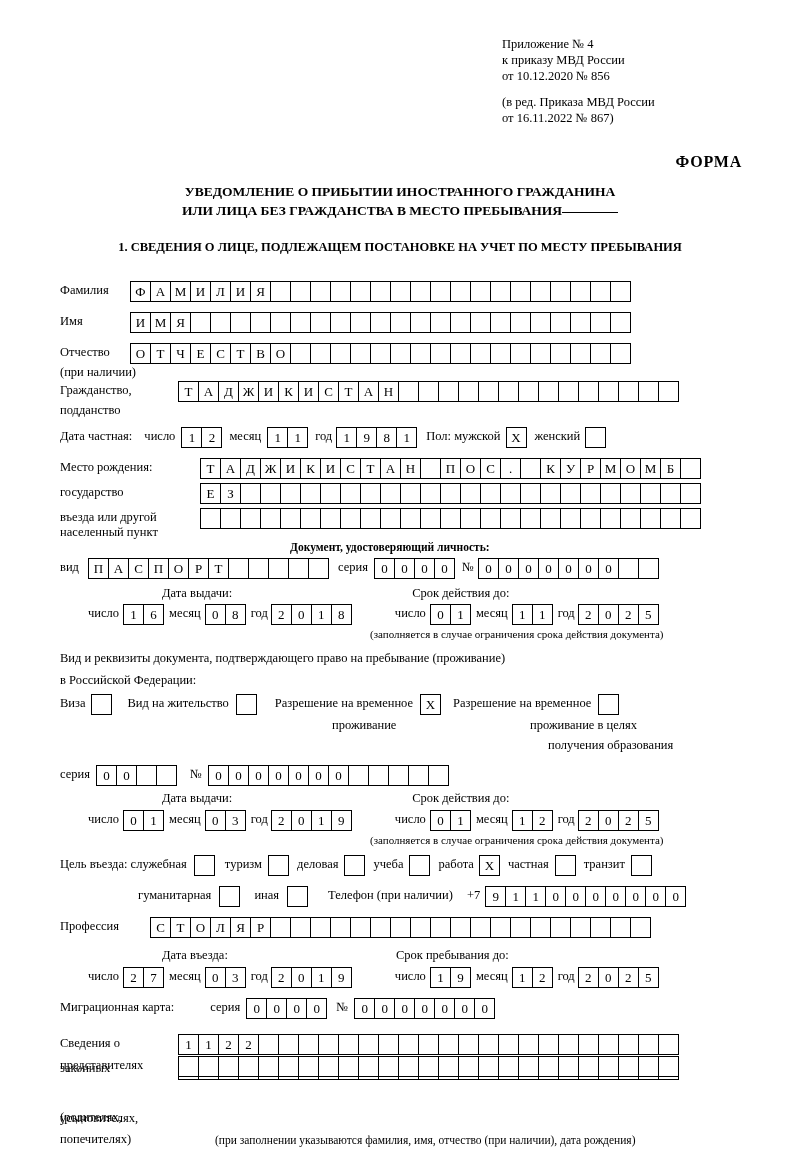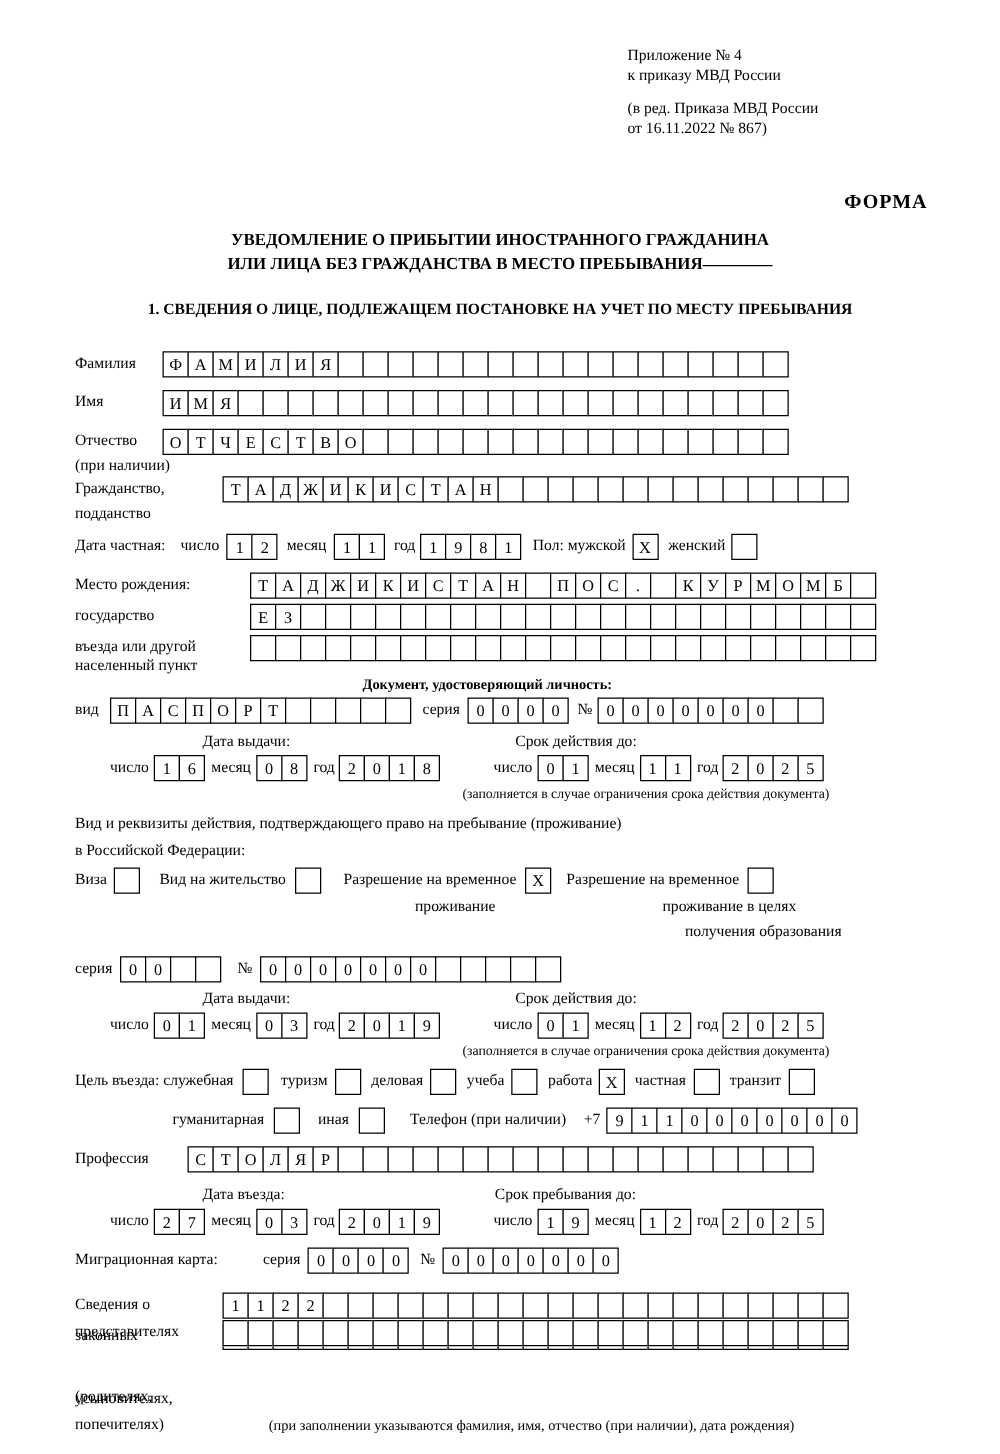--- a/index.html
+++ b/index.html
@@ -108,20 +108,21 @@
   }
 </style>
 </head>
 <body>
 
 <div class="page">
 
   <div class="hdr">
     <div>Приложение № 4</div>
     <div>к приказу МВД России</div>
+    <div>от 10.12.2020 № 856</div>
     <div class="grp2">(в ред. Приказа МВД России</div>
     <div>от 16.11.2022 № 867)</div>
   </div>
 
   <div class="forma">ФОРМА</div>
 
   <div class="title">
     <div>УВЕДОМЛЕНИЕ О ПРИБЫТИИ ИНОСТРАННОГО ГРАЖДАНИНА</div>
     <div><span>ИЛИ ЛИЦА БЕЗ ГРАЖДАНСТВА В МЕСТО ПРЕБЫВАНИЯ</span><span class="ul"></span></div>
   </div>
@@ -381,21 +382,21 @@
         </span><span style="display: inline-block; width: 6px;"></span><span>месяц</span><span style="display: inline-block; width: 4px;"></span><span class="boxes">
           <span class="bx">1</span>
           <span class="bx">1</span>
         </span><span style="display: inline-block; width: 6px;"></span><span>год</span><span style="display: inline-block; width: 3px;"></span><span class="boxes">
           <span class="bx">2</span>
           <span class="bx">0</span>
           <span class="bx">2</span>
           <span class="bx">5</span>
         </span></div>
       <div class="row" style="top: 626px; left: 370px;"><span class="note">(заполняется в случае ограничения срока действия документа)</span></div>
-      <div class="row" style="top: 650px; left: 60px;"><span>Вид и реквизиты действия, подтверждающего право на пребывание (проживание)</span></div>
+      <div class="row" style="top: 650px; left: 60px;"><span>Вид и реквизиты документа, подтверждающего право на пребывание (проживание)</span></div>
       <div class="row" style="top: 672px; left: 60px;"><span>в Российской Федерации:</span></div>
       <div class="row" style="top: 694px; left: 60px;"><span>Виза</span><span style="display: inline-block; width: 5px;"></span><span class="chk"></span><span style="display: inline-block; width: 16px;"></span><span>Вид на жительство</span><span style="display: inline-block; width: 7px;"></span><span class="chk"></span><span style="display: inline-block; width: 18px;"></span><span>Разрешение на временное</span><span style="display: inline-block; width: 7px;"></span><span class="chk">X</span><span style="display: inline-block; width: 12px;"></span><span>Разрешение на временное</span><span style="display: inline-block; width: 7px;"></span><span class="chk"></span></div>
       <div class="row" style="top: 717px; left: 332px;"><span>проживание</span></div>
       <div class="row" style="top: 717px; left: 530px;"><span>проживание в целях</span></div>
       <div class="row" style="top: 737px; left: 548px;"><span>получения образования</span></div>
       <div class="row" style="top: 765px; left: 60px;"><span>серия</span><span style="display: inline-block; width: 6px;"></span><span class="boxes">
           <span class="bx">0</span>
           <span class="bx">0</span>
           <span class="bx"></span>
           <span class="bx"></span>

